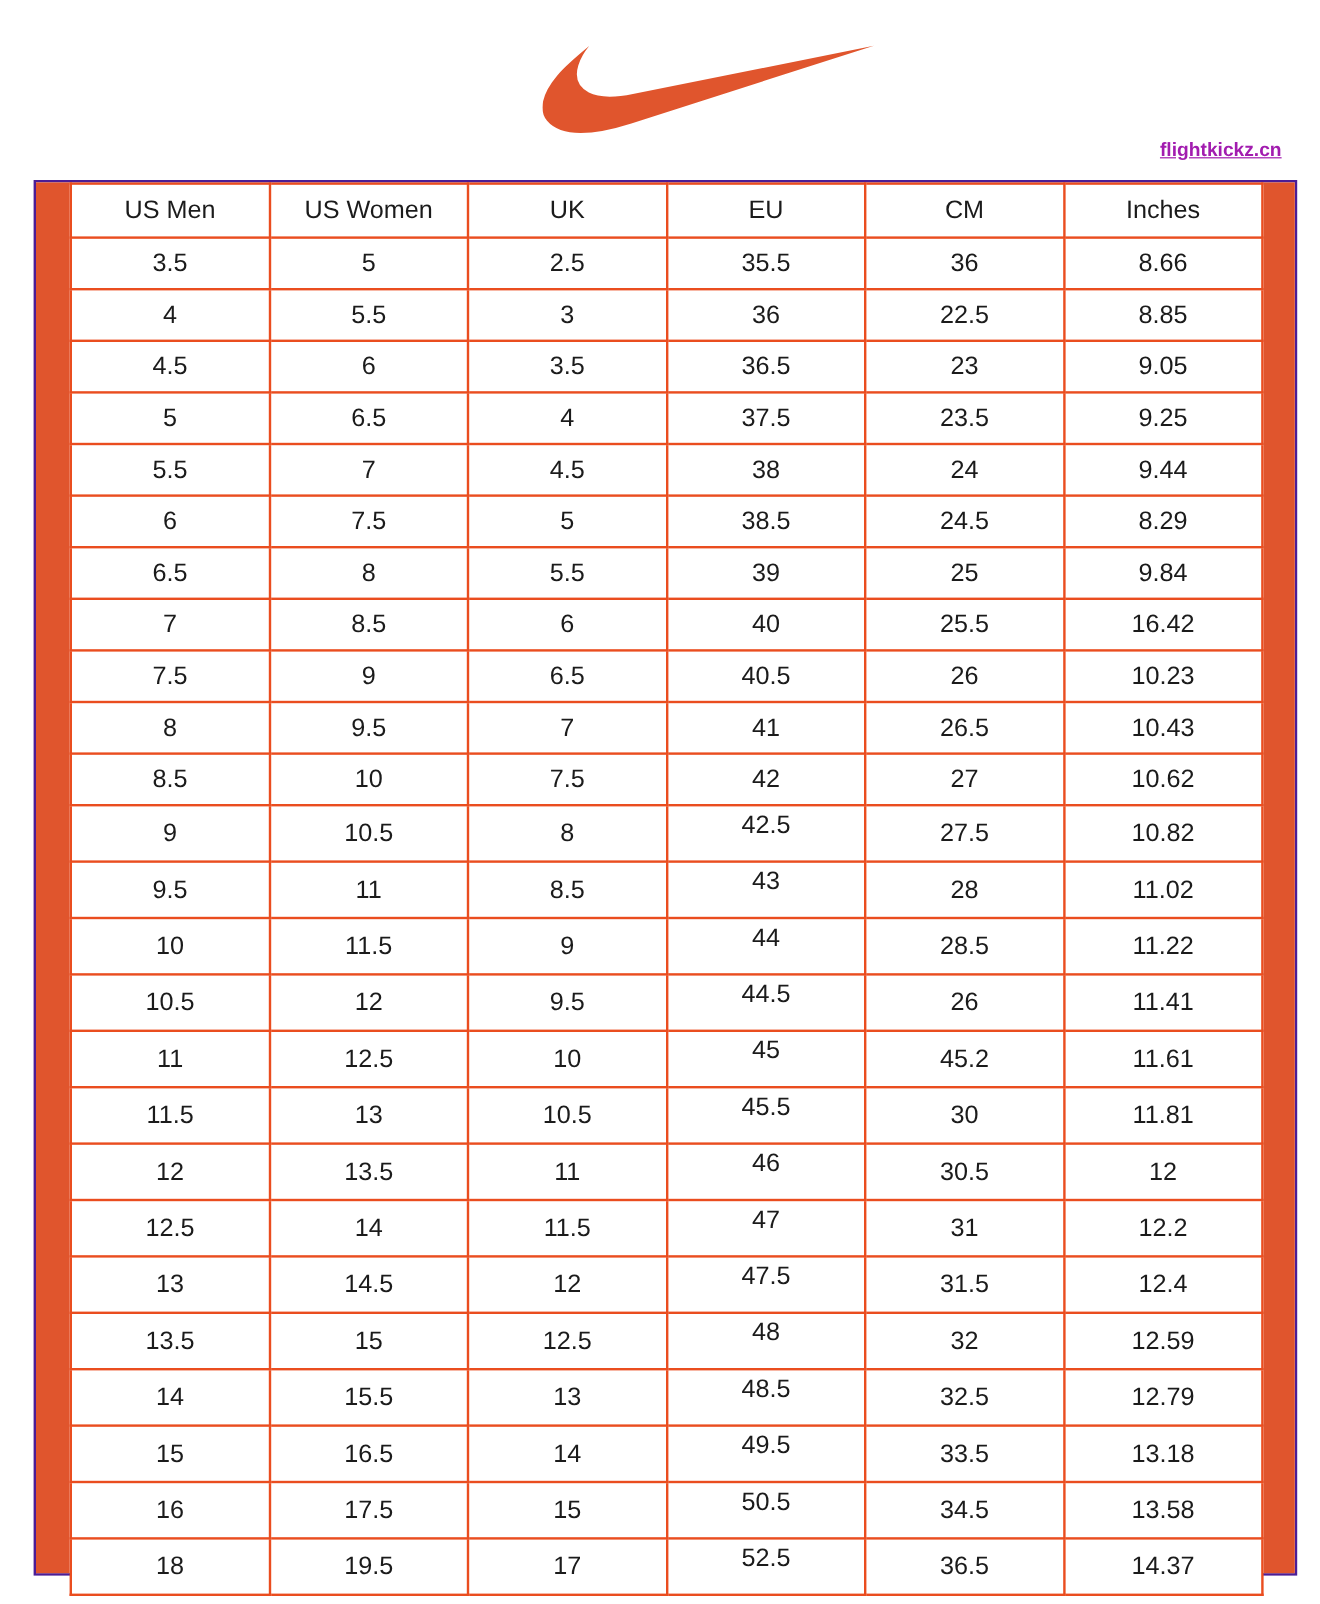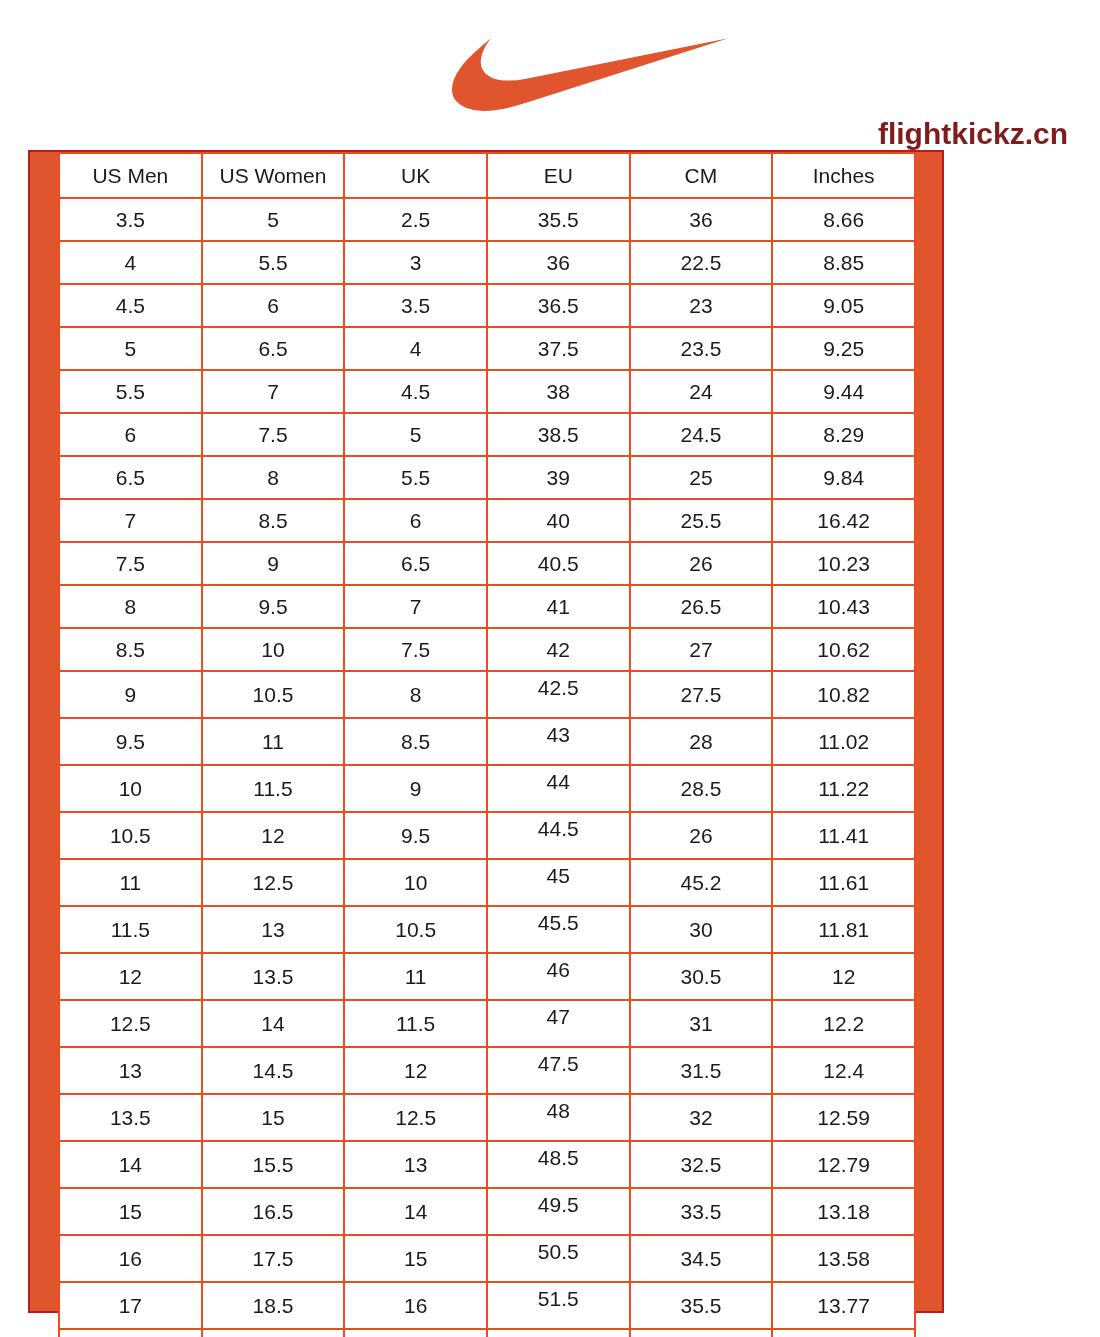--- a/index.html
+++ b/index.html
@@ -20,33 +20,34 @@
     left: 452px;
     top: 26px;
     width: 278px;
     height: 97px;
   }
   .logo-wrap svg { display: block; width: 100%; height: 100%; }
   .watermark {
     position: absolute;
     top: 117px;
     right: 32px;
-    font-size: 30px;
+    font-size: 16px;
     font-weight: 600;
     letter-spacing: 0px;
-    color: #7f1d1d;
+    color: #a21caf;
+    text-decoration: underline;
   }
   .table-wrap {
     position: absolute;
     left: 28px;
     top: 150px;
-    width: 916px;
+    width: 1053px;
     height: 1163px;
     display: flex;
-    border: 2px solid #b91c1c;
+    border: 2px solid #4c1d95;
     box-sizing: border-box;
     background: #ffffff;
   }
   .side-bar {
     background: #E0552D;
     flex: 0 0 auto;
   }
   .side-bar.left  { width: 28px; }
   .side-bar.right { width: 26px; }
   table.size-table {
@@ -294,28 +295,20 @@
           </tr>
           <tr>
             <td>16</td>
             <td>17.5</td>
             <td>15</td>
             <td>50.5</td>
             <td>34.5</td>
             <td>13.58</td>
           </tr>
           <tr>
-            <td>17</td>
-            <td>18.5</td>
-            <td>16</td>
-            <td>51.5</td>
-            <td>35.5</td>
-            <td>13.77</td>
-          </tr>
-          <tr>
             <td>18</td>
             <td>19.5</td>
             <td>17</td>
             <td>52.5</td>
             <td>36.5</td>
             <td>14.37</td>
           </tr>
         </tbody>
     </table>
     <div class="side-bar right"></div>

